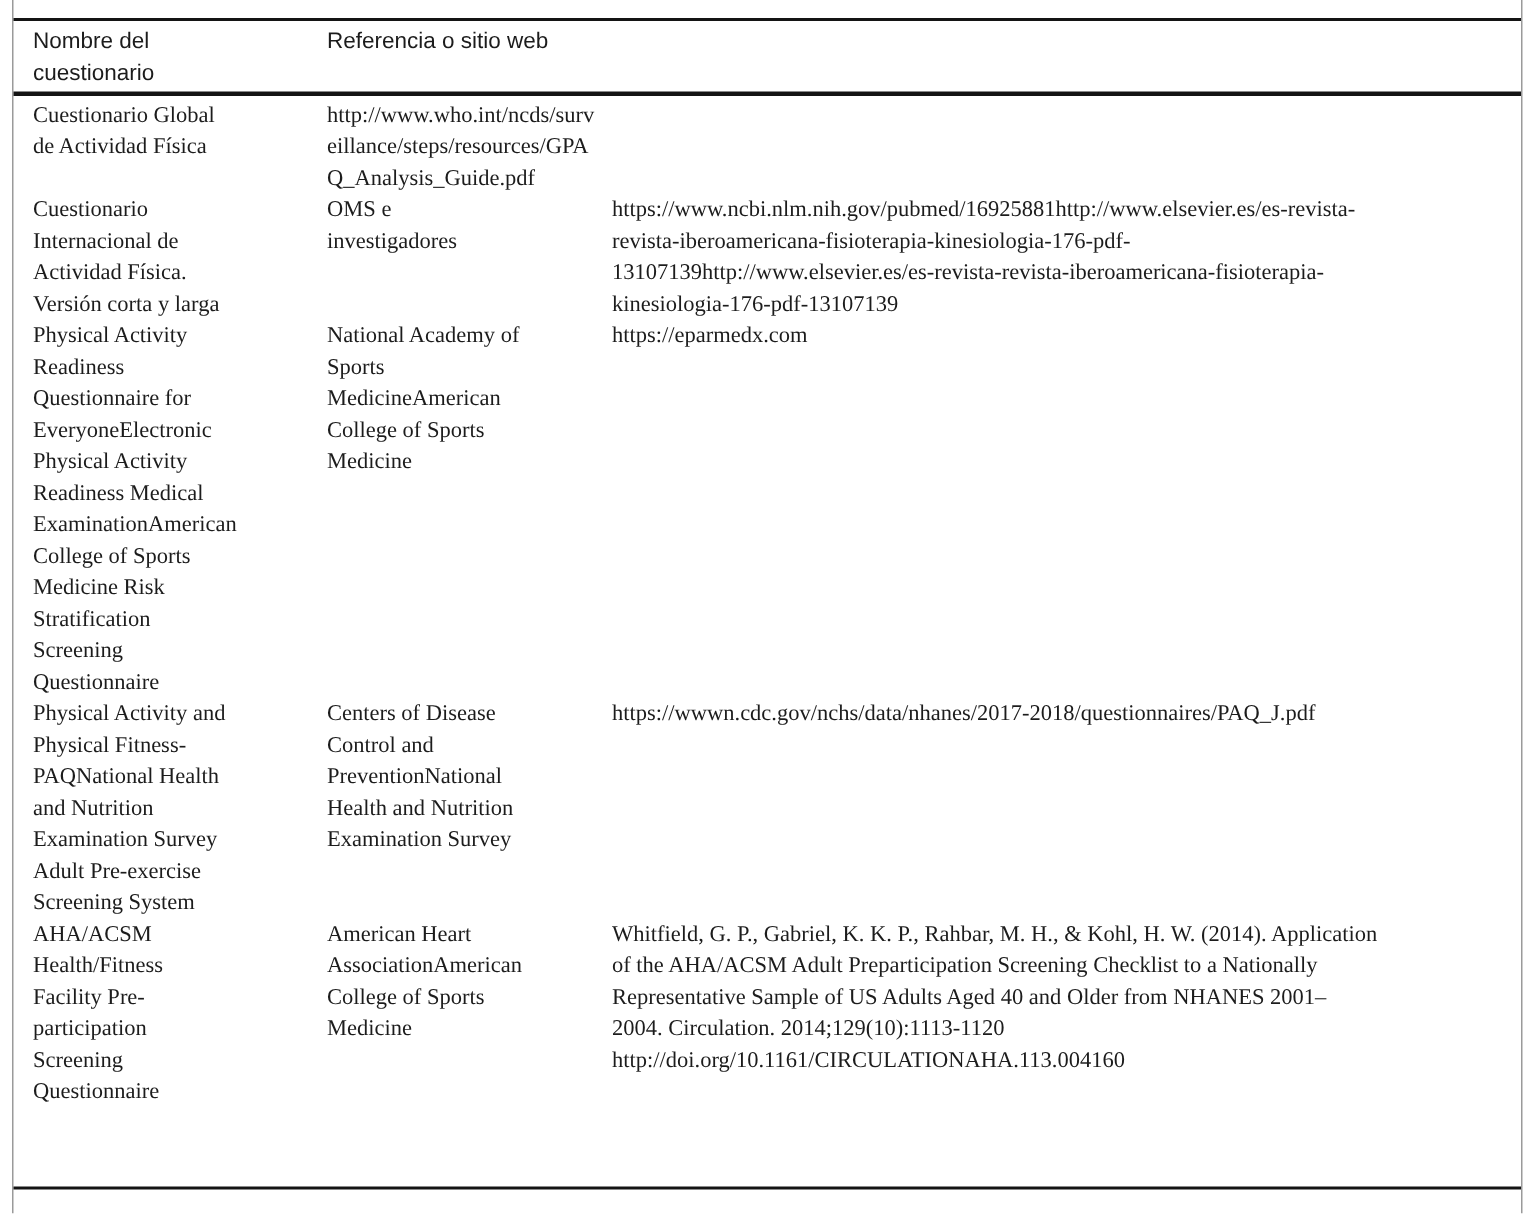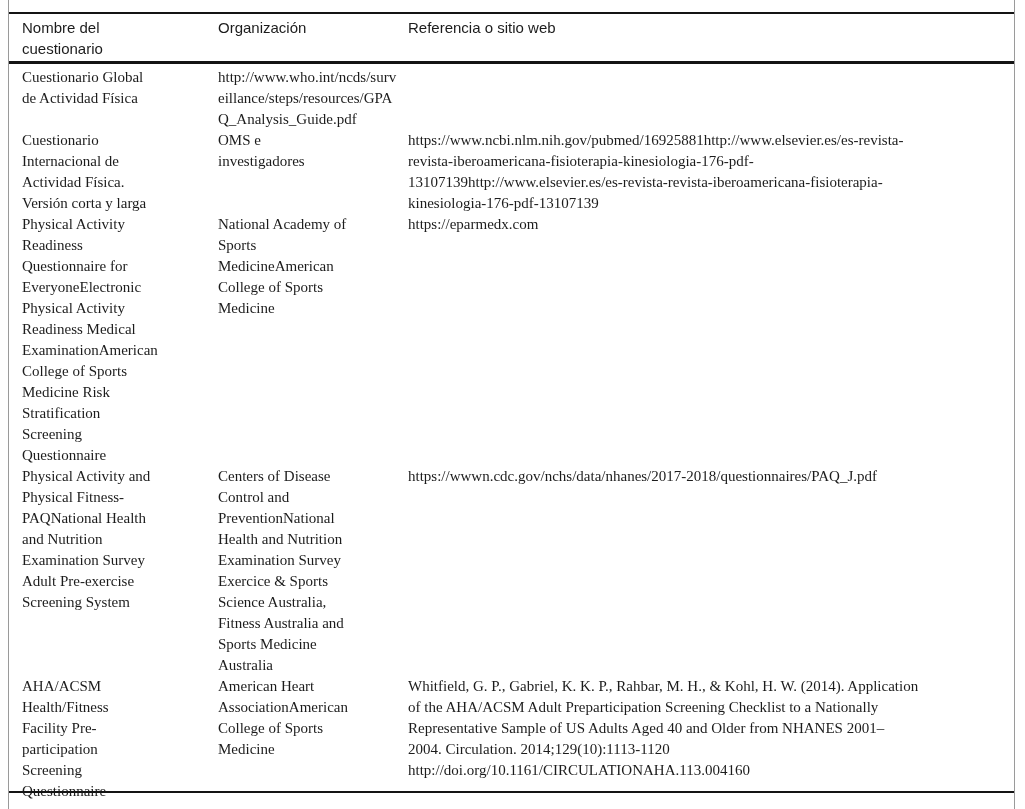--- a/index.html
+++ b/index.html
@@ -48,21 +48,20 @@
 </style>
 </head>
 <body>
 
 <div class="sheet">
   <div class="table-frame">
 
     <div class="thead">
       <div class="cell">Nombre del
 cuestionario</div>
-      <div class="cell">Organización</div>
       <div class="cell ref">Referencia o sitio web</div>
     </div>
 
     <div class="tbody">
   <div class="row">
     <div class="cell name">Cuestionario Global
 de Actividad Física</div>
     <div class="cell ref">http://www.who.int/ncds/surveillance/steps/resources/GPAQ_Analysis_Guide.pdf</div>
   </div>
 
@@ -110,25 +109,20 @@
 Control and
 PreventionNational
 Health and Nutrition
 Examination Survey</div>
     <div class="cell ref">https://wwwn.cdc.gov/nchs/data/nhanes/2017-2018/questionnaires/PAQ_J.pdf</div>
   </div>
 
   <div class="row">
     <div class="cell name">Adult Pre-exercise
 Screening System</div>
-    <div class="cell org">Exercice &amp; Sports
-Science Australia,
-Fitness Australia and
-Sports Medicine
-Australia</div>
   </div>
 
   <div class="row">
     <div class="cell name">AHA/ACSM
 Health/Fitness
 Facility Pre-
 participation
 Screening
 Questionnaire</div>
     <div class="cell org">American Heart

